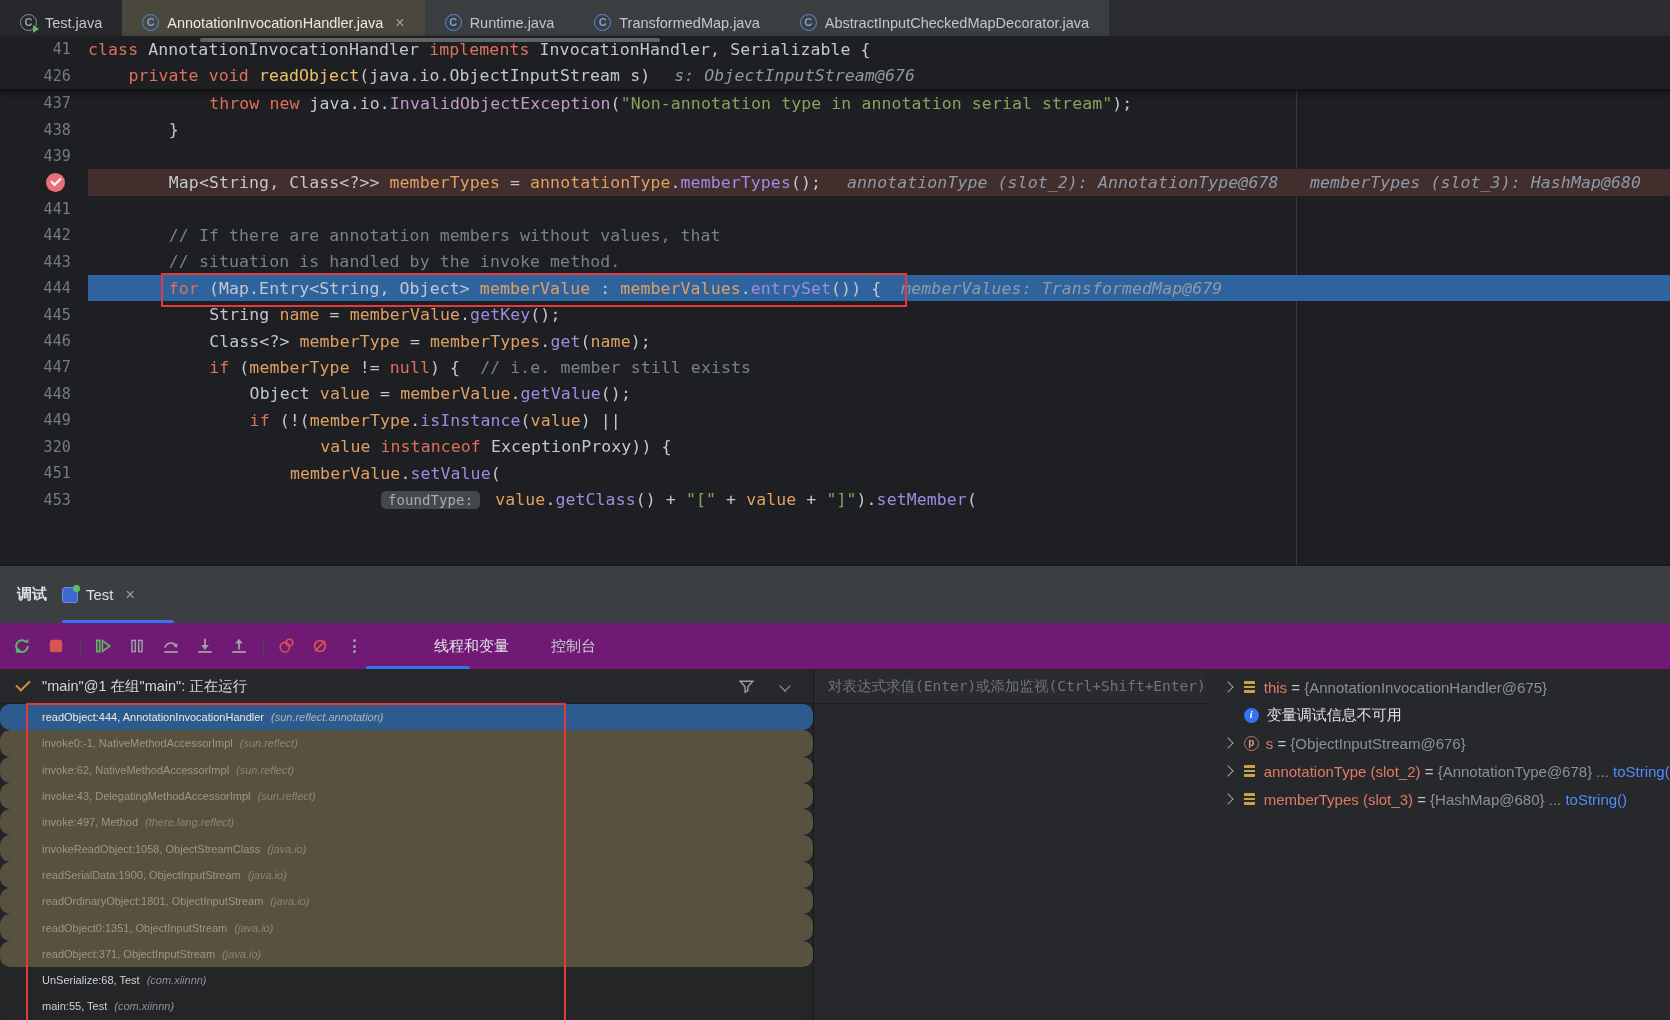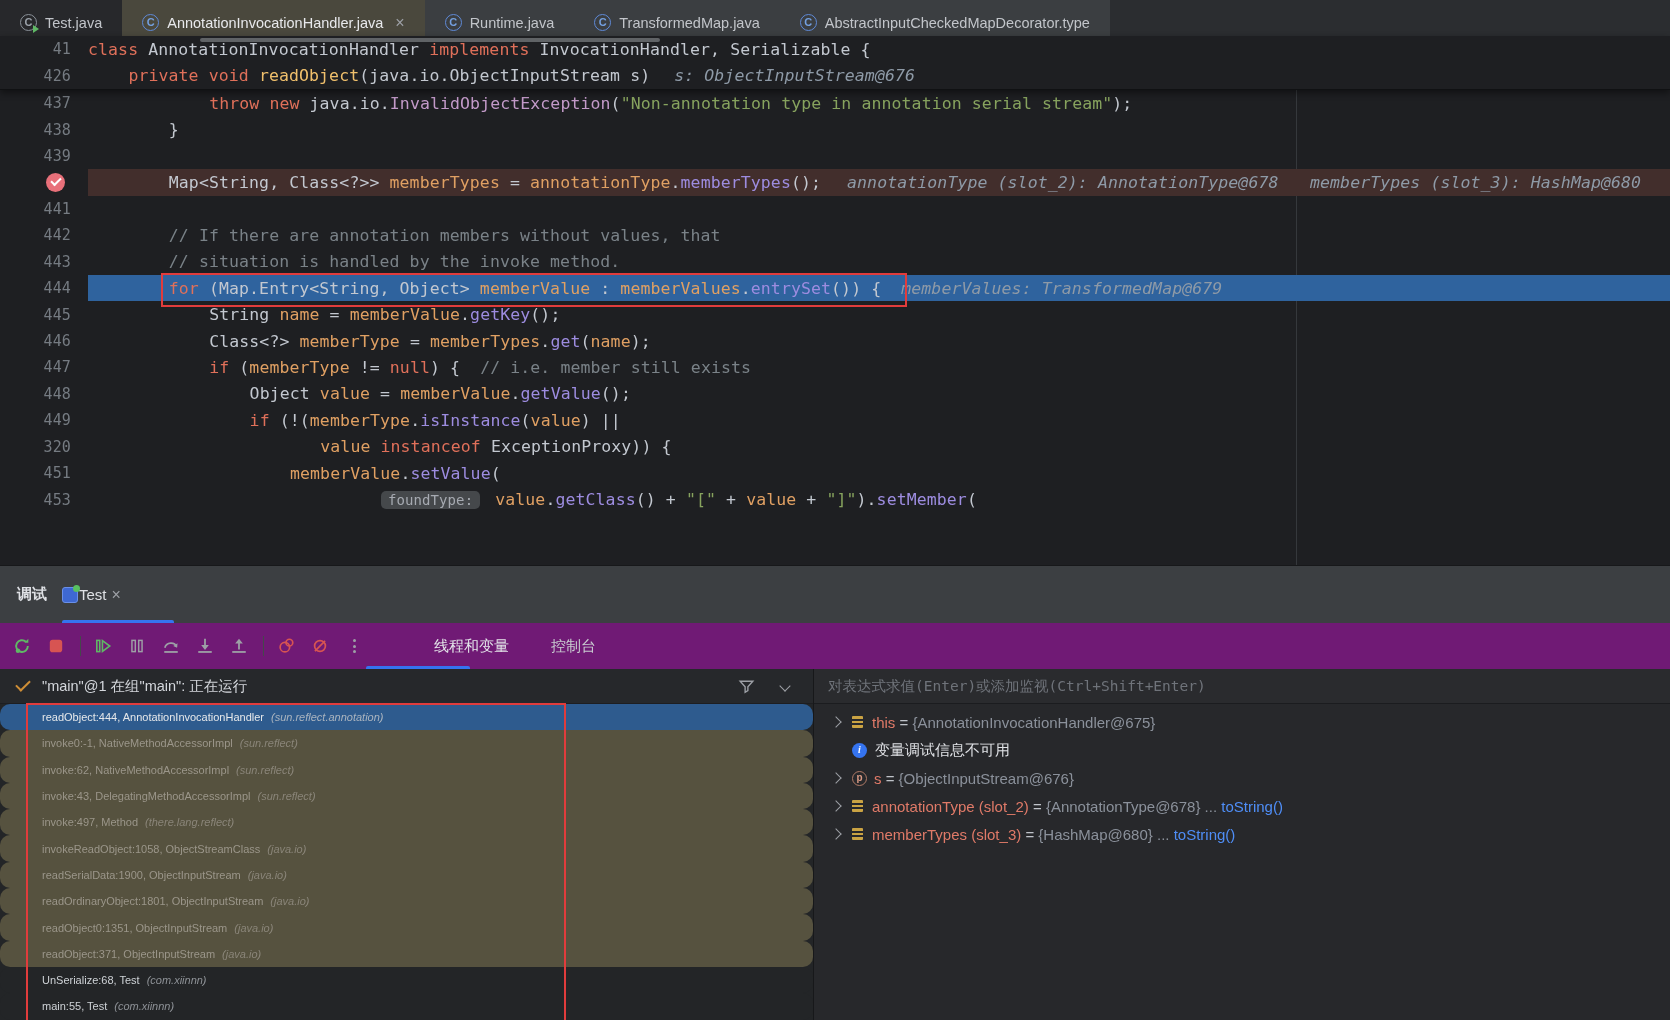--- a/index.html
+++ b/index.html
@@ -46,21 +46,21 @@
   .ehint.h2{position:absolute;top:0;height:100%;display:flex;align-items:center;}
   .bpdot{width:19px;height:19px;border-radius:50%;background:#e8707a;display:inline-flex;
          align-items:center;justify-content:center;margin-right:6px;}
   .bpdot i{width:8px;height:4px;border-left:2px solid #fff;border-bottom:2px solid #fff;
          transform:rotate(-45deg) translate(1px,-1px);}
   .redbox{position:absolute;border:2px solid #e13c3c;z-index:6;pointer-events:none;}
   
   .debug{position:absolute;top:565px;left:0;width:1670px;height:455px;background:#2b2d30;border-top:1px solid #17181a;box-sizing:border-box;}
   .dheader{position:relative;height:57px;background:#3c3f42;display:flex;align-items:center;}
   .dtitle{margin-left:17px;font-size:15px;font-weight:700;color:#dfe1e5;}
-  .dtab{position:absolute;left:62px;top:0;height:57px;display:flex;align-items:center;gap:1px;font-size:15px;color:#dfe1e5;}
+  .dtab{position:absolute;left:62px;top:0;height:57px;display:flex;align-items:center;gap:8px;font-size:15px;color:#dfe1e5;}
   .ic-session{width:16px;height:16px;border-radius:3px;background:#3e68d2;border:1px solid #6a8fe8;box-sizing:border-box;}
   .ic-session i{position:absolute;right:-3px;top:-3px;width:7px;height:7px;border-radius:50%;background:#58c060;}
   .dtab-underline{position:absolute;left:62px;bottom:0;width:112px;height:3px;background:#3574f0;border-radius:2px 2px 0 0;}
   .dtoolbar{position:relative;height:46px;background:#701a75;display:flex;align-items:center;padding-left:12px;}
   .tbi{width:20px;height:20px;margin-right:14px;display:inline-flex;align-items:center;justify-content:center;}
   .tbsep{width:1px;height:20px;background:#45484b;margin:0 12px 0 0;}
   .dots{display:flex;flex-direction:column;gap:2.5px;margin-right:14px;width:20px;align-items:center;}
   .dots b{width:3px;height:3px;border-radius:50%;background:#9da0a6;}
   .vtabs{display:flex;gap:42px;margin-left:56px;font-size:15px;}
   .vtab{color:#c8cbd0;}
@@ -78,21 +78,21 @@
   .chev.right{transform:rotate(-45deg);}
   .frames{position:relative;flex:1;overflow:hidden;}
   .frow{height:26.3px;display:flex;align-items:center;padding-left:42px;font-size:11px;white-space:pre;border-radius:10px;}
   .frow.lib{background:#56523f;color:#9b968a;}
   .frow.sel{background:#2e5b8e;color:#e6e8ea;}
   .frow.user{background:#232527;color:#ced2d6;}
   .fpkg{font-style:italic;margin-left:7px;}
   .frow.lib .fpkg{color:#8a8579;}
   .frow.sel .fpkg{color:#aab4bf;}
   .frow.user .fpkg{color:#8d9196;}
-  .dright{position:relative;flex:1;background:#27282b;display:flex;flex-direction:column;}
+  .dright{position:relative;flex:1;background:#27282b;display:flex;flex-direction:row;}
   .evalrow{height:34px;flex:none;background:#2a2b2e;border-bottom:1px solid #1b1c1f;display:flex;align-items:center;
          padding-left:14px;color:#6f737a;font-family:"DejaVu Sans Mono",monospace;font-size:14.5px;}
   .vars{flex:1;padding-top:4px;}
   .vrow{height:28px;display:flex;align-items:center;padding-left:15px;font-size:15px;white-space:pre;}
   .vchev{width:14px;margin-right:9px;display:inline-flex;justify-content:center;}
   .vspacer{width:23px;flex:none;}
   .ic-field{width:11px;height:12px;border-radius:1px;margin-right:9px;
          background:repeating-linear-gradient(to bottom,#caa343 0 2.6px,rgba(0,0,0,0) 2.6px 4.6px);}
   .ic-param{width:15px;height:15px;border-radius:50%;border:1.5px solid #b07a66;color:#d89a85;box-sizing:border-box;
          font:600 10px/1 "Liberation Sans",sans-serif;margin-right:7px;}
@@ -123,21 +123,21 @@
       <div class="tab group">
         <span class="ic ic-class">C</span>
         <span>Runtime.java</span>
       </div>
       <div class="tab group">
         <span class="ic ic-class">C</span>
         <span>TransformedMap.java</span>
       </div>
       <div class="tab group">
         <span class="ic ic-class">C</span>
-        <span>AbstractInputCheckedMapDecorator.type</span>
+        <span>AbstractInputCheckedMapDecorator.java</span>
       </div>
       <div class="tab-fill"></div>
     </div>
 
   <div class="editor">
     <div class="hscroll"></div>
     <div class="vguide"></div>
     <div class="sticky">
         <div class="erow"><span class="gutter">41</span><span class="cl" style="padding-left: 0px;"><span class="tk-kw">class</span><span class="tk-t"> AnnotationInvocationHandler </span><span class="tk-kw">implements</span><span class="tk-t"> InvocationHandler, Serializable {</span></span></div>
         <div class="erow"><span class="gutter">426</span><span class="cl" style="padding-left: 40.4px;"><span class="tk-kw">private</span><span class="tk-t"> </span><span class="tk-kw">void</span><span class="tk-t"> </span><span class="tk-decl">readObject</span><span class="tk-t">(java.io.ObjectInputStream s)</span></span><span class="ehint" style="margin-left: 24px;">s: ObjectInputStream@676</span></div>

